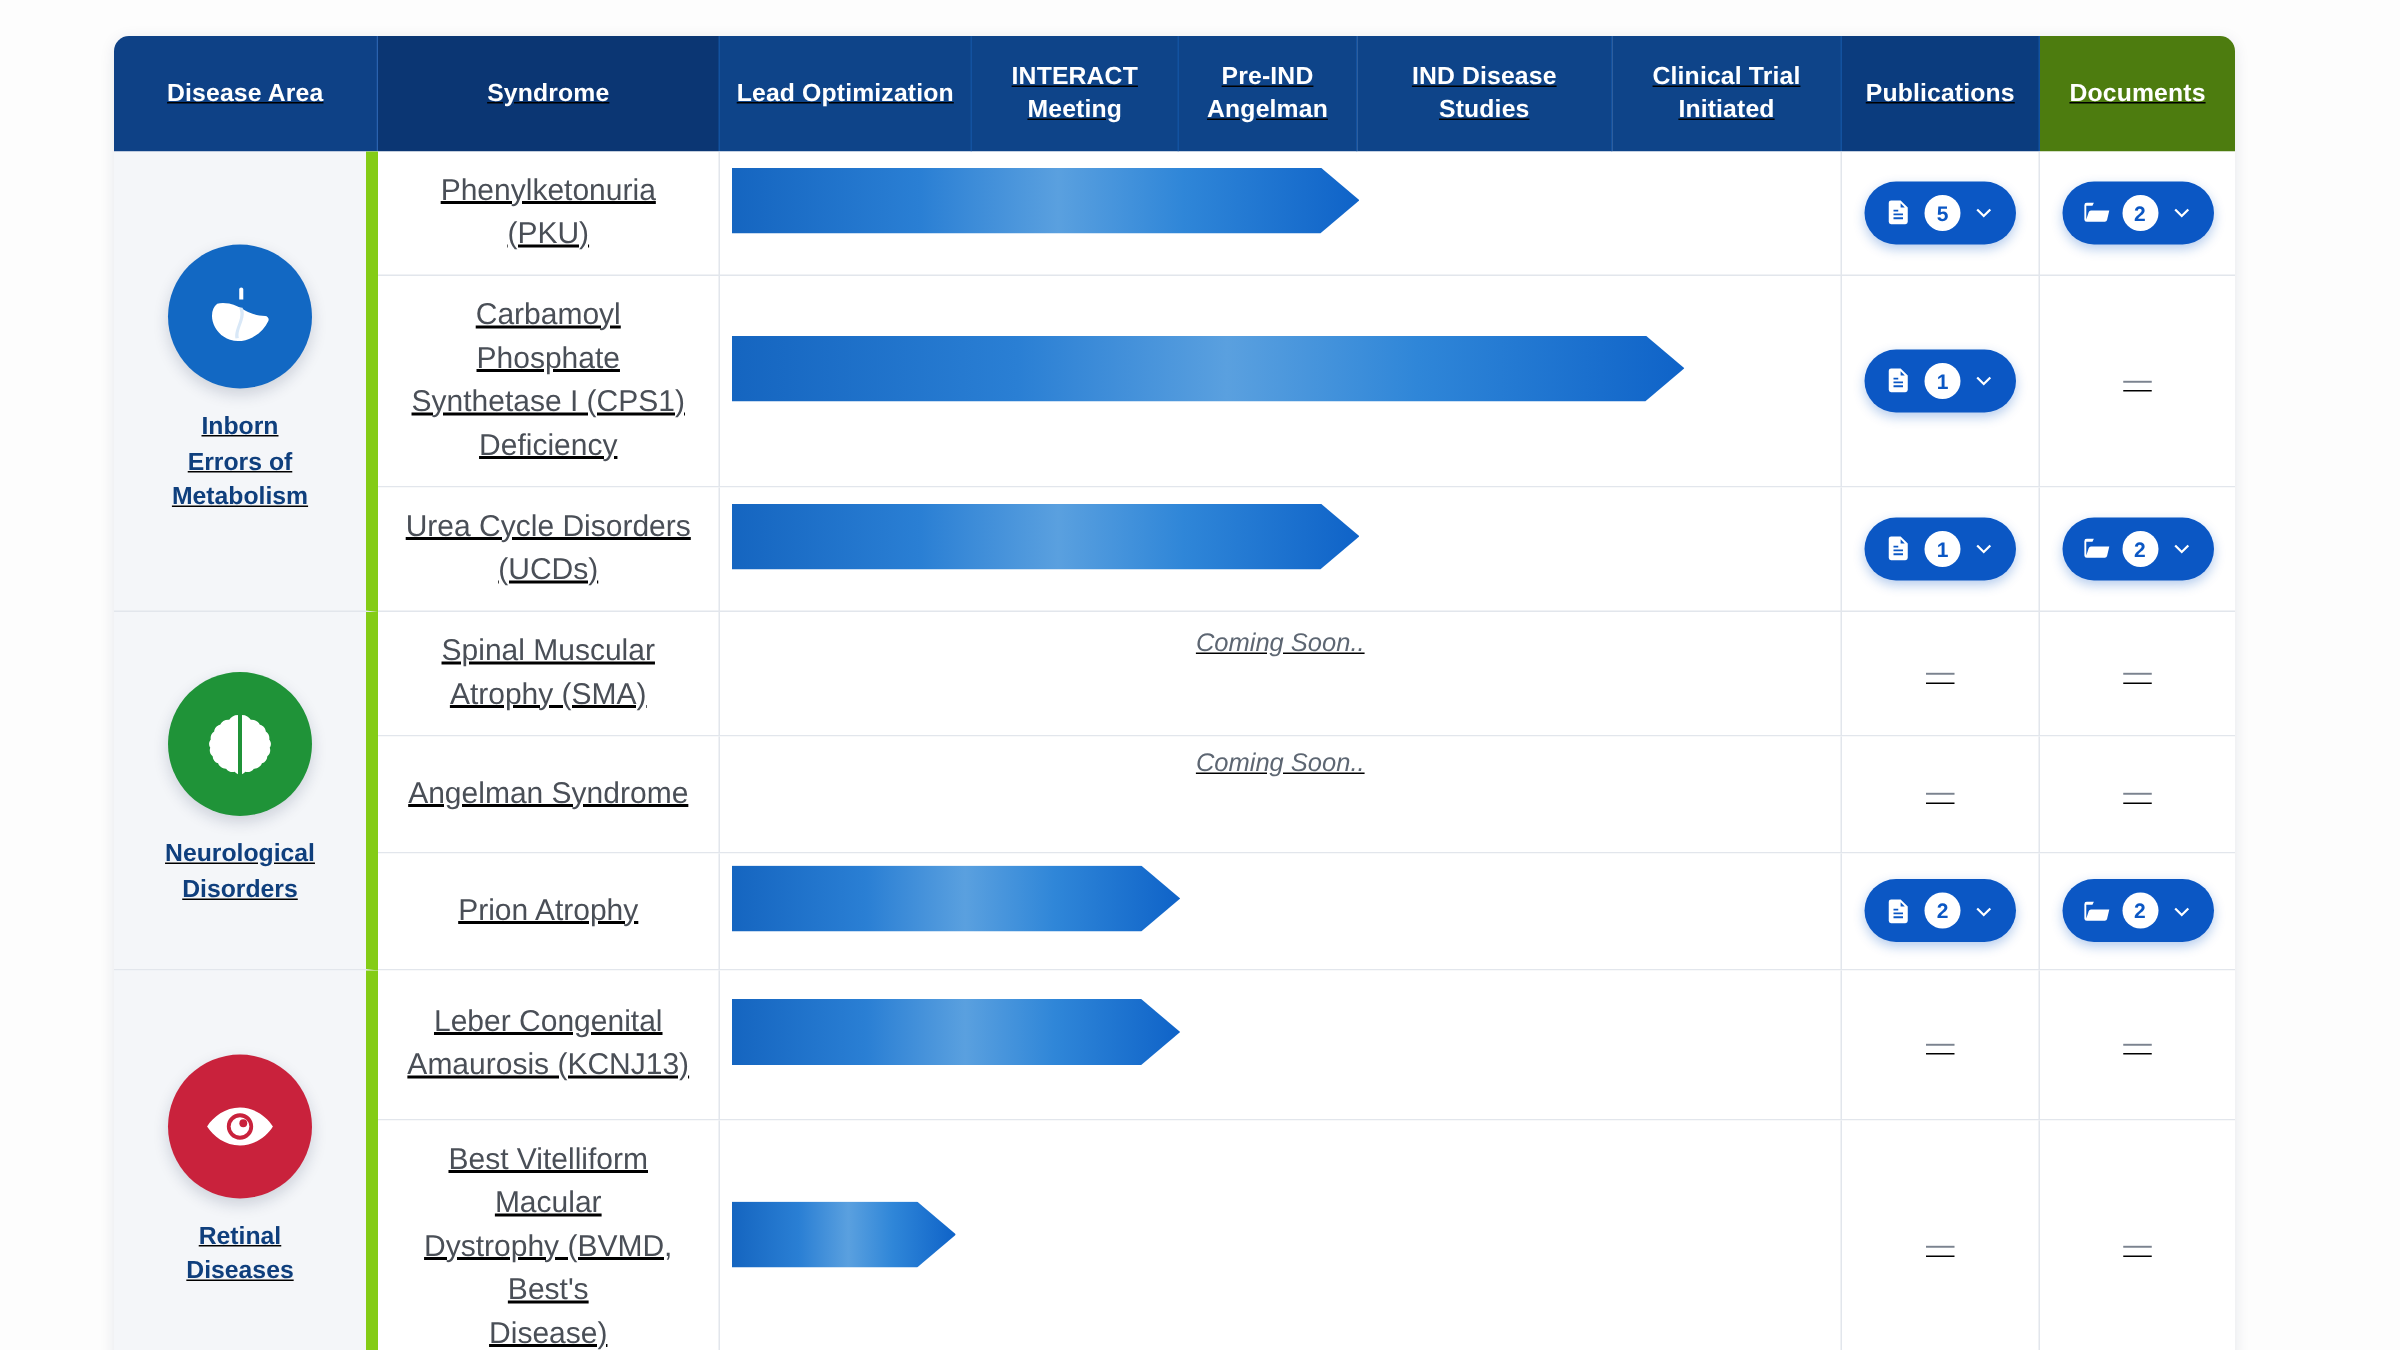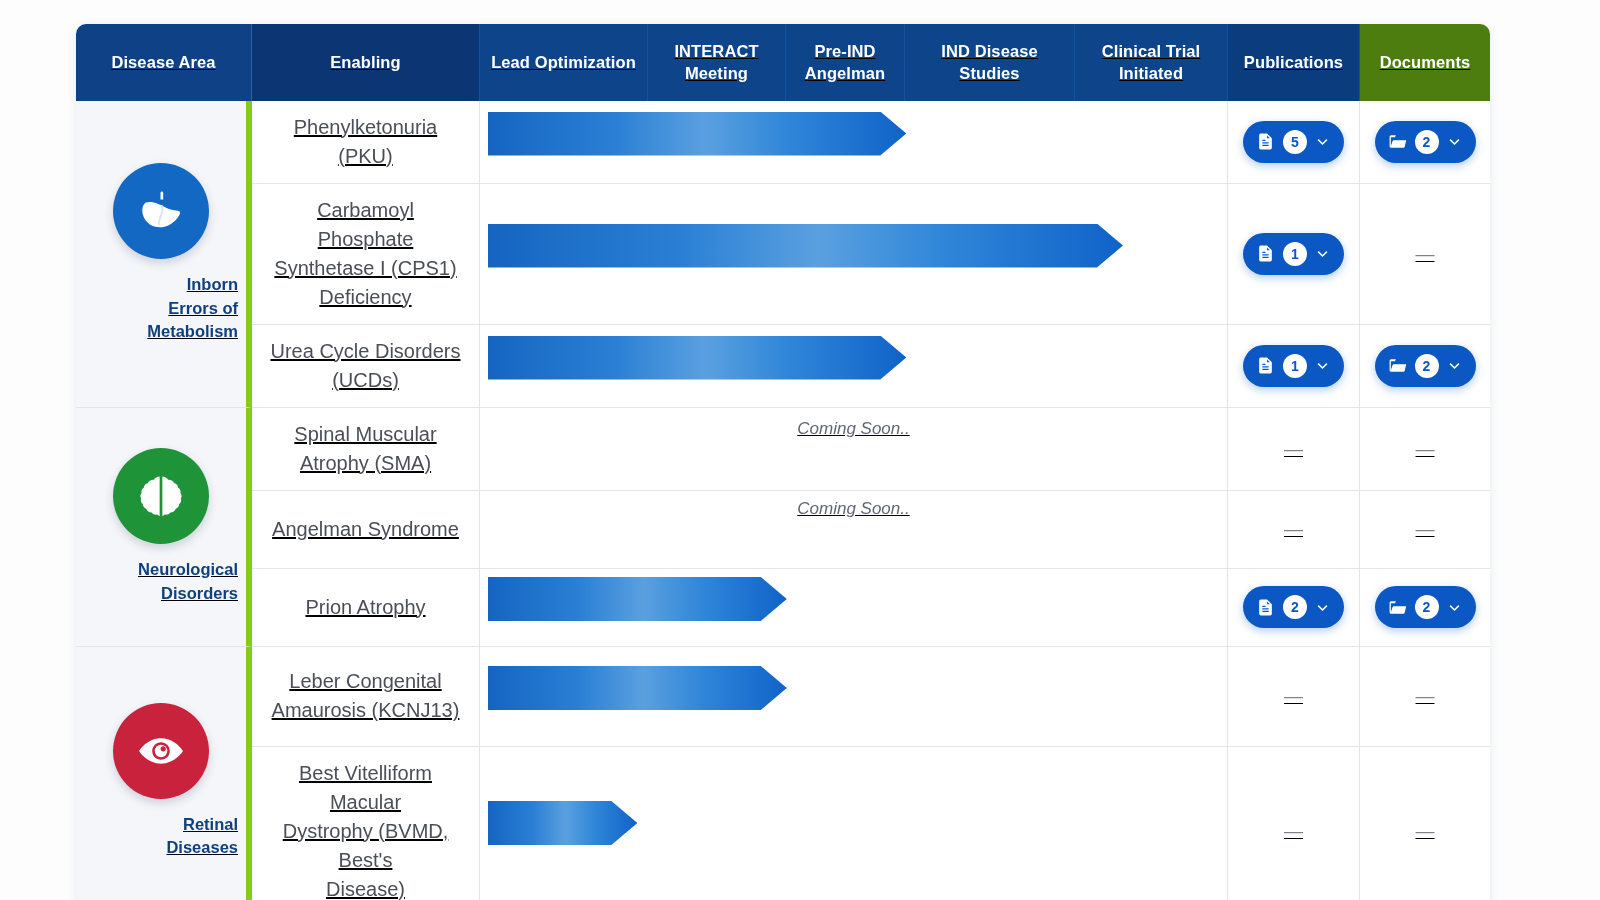--- a/index.html
+++ b/index.html
@@ -54,22 +54,22 @@
     border-bottom:1px solid #e2e6ec;
     border-right:1px solid #e2e6ec;
     vertical-align:middle;
     box-sizing:border-box;
     background:#ffffff;
   }
   tbody tr:last-child td{border-bottom:1px solid #e2e6ec;}
 
   td.area-cell{
     background:#f4f6f9;
-    border-right:6px solid #84cc16;
-    text-align:right;
+    border-right:8px solid #84cc16;
+    text-align:center;
     padding:14px 8px;
   }
   tbody tr:last-child td.area-cell{border-bottom-left-radius:10px;}
 
   .area-icon{
     width:96px;height:96px;border-radius:50%;
     margin:0 auto 14px auto;
     display:flex;align-items:center;justify-content:center;
     box-shadow:0 4px 10px rgba(20,40,80,.18);
   }
@@ -128,21 +128,21 @@
   .dash{color:#7b838f;font-size:19px;line-height:1;}
 </style>
 </head>
 <body>
 
 <div class="page">
   <table class="pipeline">
     <thead>
       <tr>
         <th class="h-area" style="width:176px">Disease Area</th>
-        <th class="h-prog" style="width:228px">Enabling</th>
+        <th class="h-prog" style="width:228px">Syndrome</th>
         <th class="h-stage" style="width:168px">Lead Optimization</th>
         <th class="h-stage" style="width:138px">INTERACT Meeting</th>
         <th class="h-stage" style="width:119px">Pre-IND Angelman</th>
         <th class="h-stage" style="width:170px">IND Disease Studies</th>
         <th class="h-stage" style="width:153px">Clinical Trial Initiated</th>
         <th class="h-pub" style="width:132px">Publications</th>
         <th class="h-doc" style="width:130px">Documents</th>
       </tr>
     </thead>
     <tbody id="tbody">

